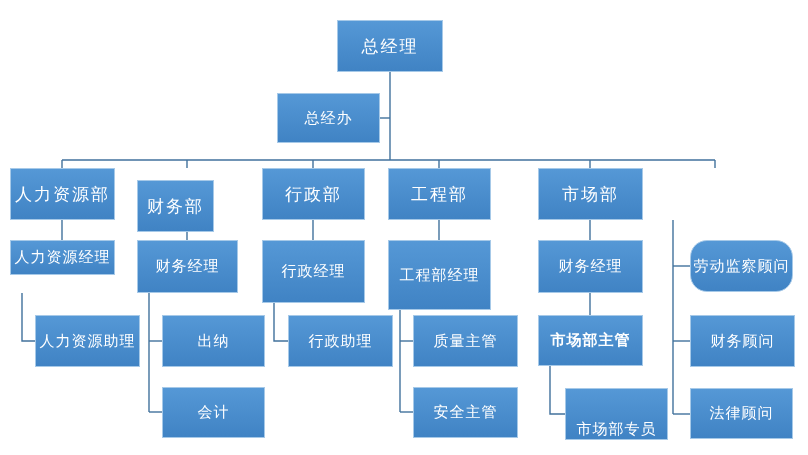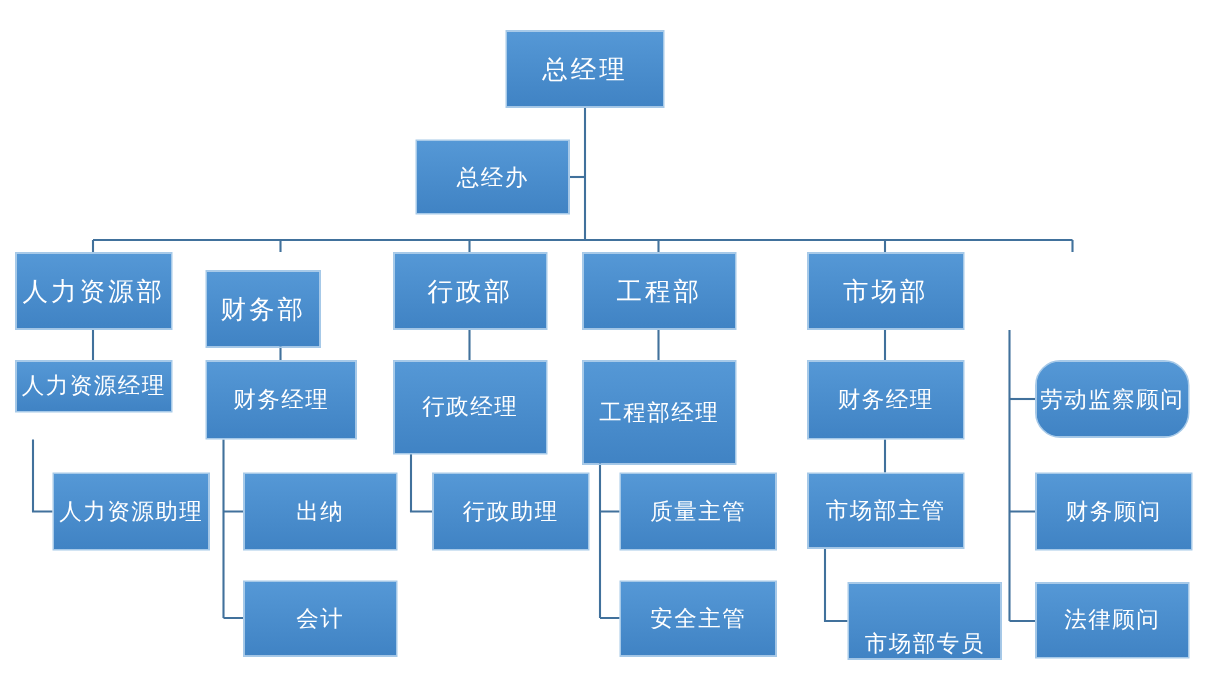--- a/index.html
+++ b/index.html
@@ -119,21 +119,21 @@
     </div>
     <div class="node" style="left: 162px; top: 315px; width: 103px; height: 52px;">
       <span>出纳</span>
     </div>
     <div class="node" style="left: 288px; top: 315px; width: 105px; height: 52px;">
       <span>行政助理</span>
     </div>
     <div class="node" style="left: 413px; top: 315px; width: 105px; height: 52px;">
       <span>质量主管</span>
     </div>
-    <div class="node" style="left: 538px; top: 315px; width: 105px; height: 51px;">
+    <div class="node" style="left: 538px; top: 315px; width: 105px; height: 51px; font-weight: bold;">
       <span>市场部主管</span>
     </div>
     <div class="node" style="left: 690px; top: 315px; width: 105px; height: 52px;">
       <span>财务顾问</span>
     </div>
     <div class="node" style="left: 162px; top: 387px; width: 103px; height: 51px;">
       <span>会计</span>
     </div>
     <div class="node" style="left: 413px; top: 387px; width: 105px; height: 51px;">
       <span>安全主管</span>

